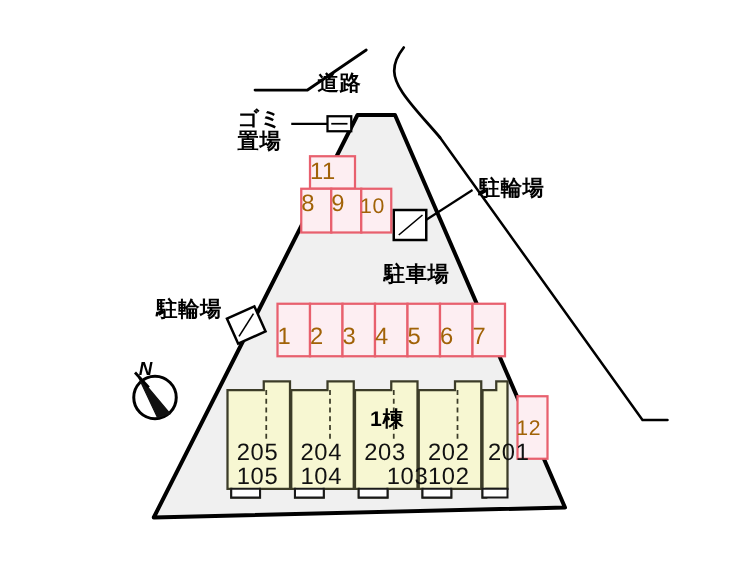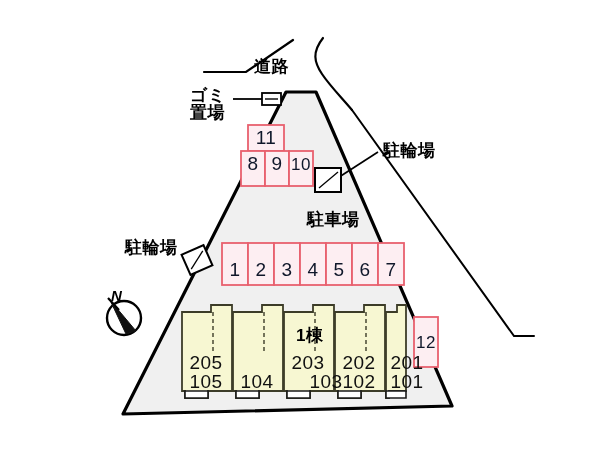--- a/index.html
+++ b/index.html
@@ -38,22 +38,21 @@
   }
   .jp-label-2line {
     font-size: 17px;
     font-weight: 700;
     line-height: 1.0;
     text-align: left;
   }
   .stall-num {
     font-size: 19px;
     font-weight: 400;
-    color: #0f172a;
-    text-align: center;
+    color: #a16207;
   }
   .stall-num-sm {
     font-size: 17px;
   }
   .unit-num {
     font-size: 19px;
     font-weight: 400;
     color: #111111;
     text-align: center;
     line-height: 1.12;
@@ -163,23 +162,23 @@
   <div class="lbl stall-num" style="left:248px; top:260px; width:26px;">2</div>
   <div class="lbl stall-num" style="left:274px; top:260px; width:26px;">3</div>
   <div class="lbl stall-num" style="left:300px; top:260px; width:26px;">4</div>
   <div class="lbl stall-num" style="left:326px; top:260px; width:26px;">5</div>
   <div class="lbl stall-num" style="left:352px; top:260px; width:26px;">6</div>
   <div class="lbl stall-num" style="left:378px; top:260px; width:26px;">7</div>
 
   <div class="lbl stall-num stall-num-sm" style="left:413px; top:334px; width:26px;">12</div>
 
   <div class="lbl unit-num" style="left:180px; top:352px; width:52px;">205</div>
+  <div class="lbl unit-num" style="left:231px; top:352px; width:52px;">204</div>
   <div class="lbl unit-num" style="left:282px; top:352px; width:52px;">203</div>
   <div class="lbl unit-num" style="left:333px; top:352px; width:52px;">202</div>
   <div class="lbl unit-num" style="left:381px; top:352px; width:52px;">201</div>
 
   <div class="lbl unit-num" style="left:180px; top:371px; width:52px;">105</div>
   <div class="lbl unit-num" style="left:231px; top:371px; width:52px;">104</div>
   <div class="lbl unit-num" style="left:282px; top:371px; width:52px;margin-left:18px;">103</div>
   <div class="lbl unit-num" style="left:333px; top:371px; width:52px;">102</div>
-  <div class="lbl unit-num" style="left:381px; top:371px; width:52px;">101</div>
 
 </div>
 
 </body></html>

